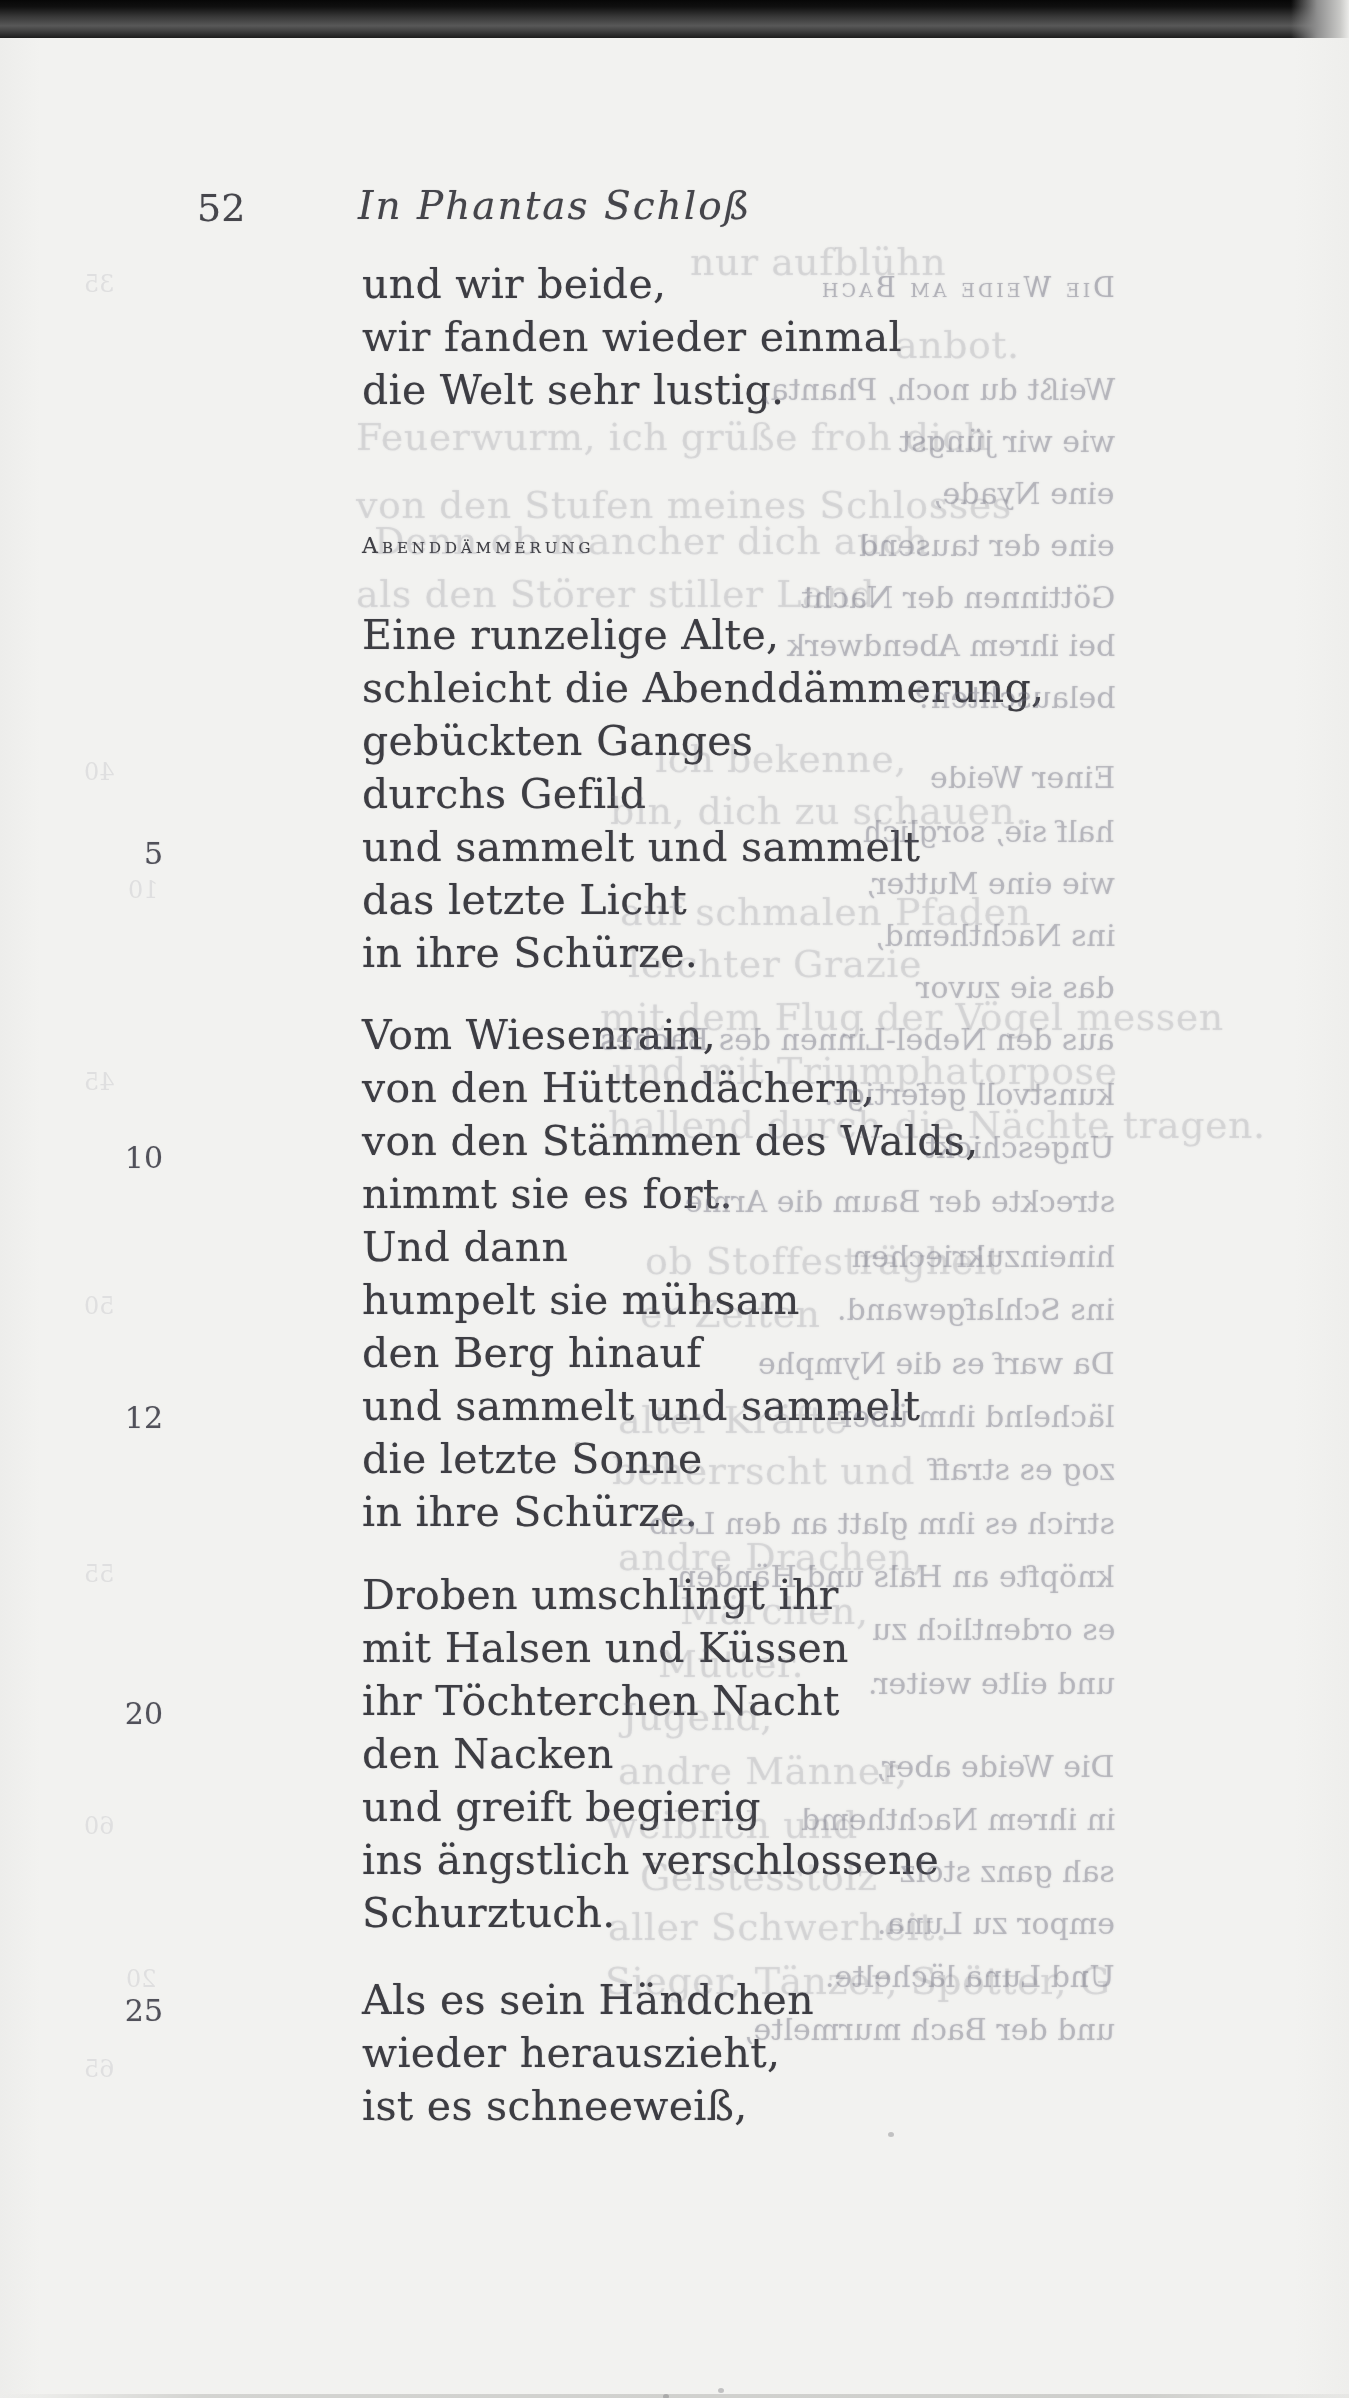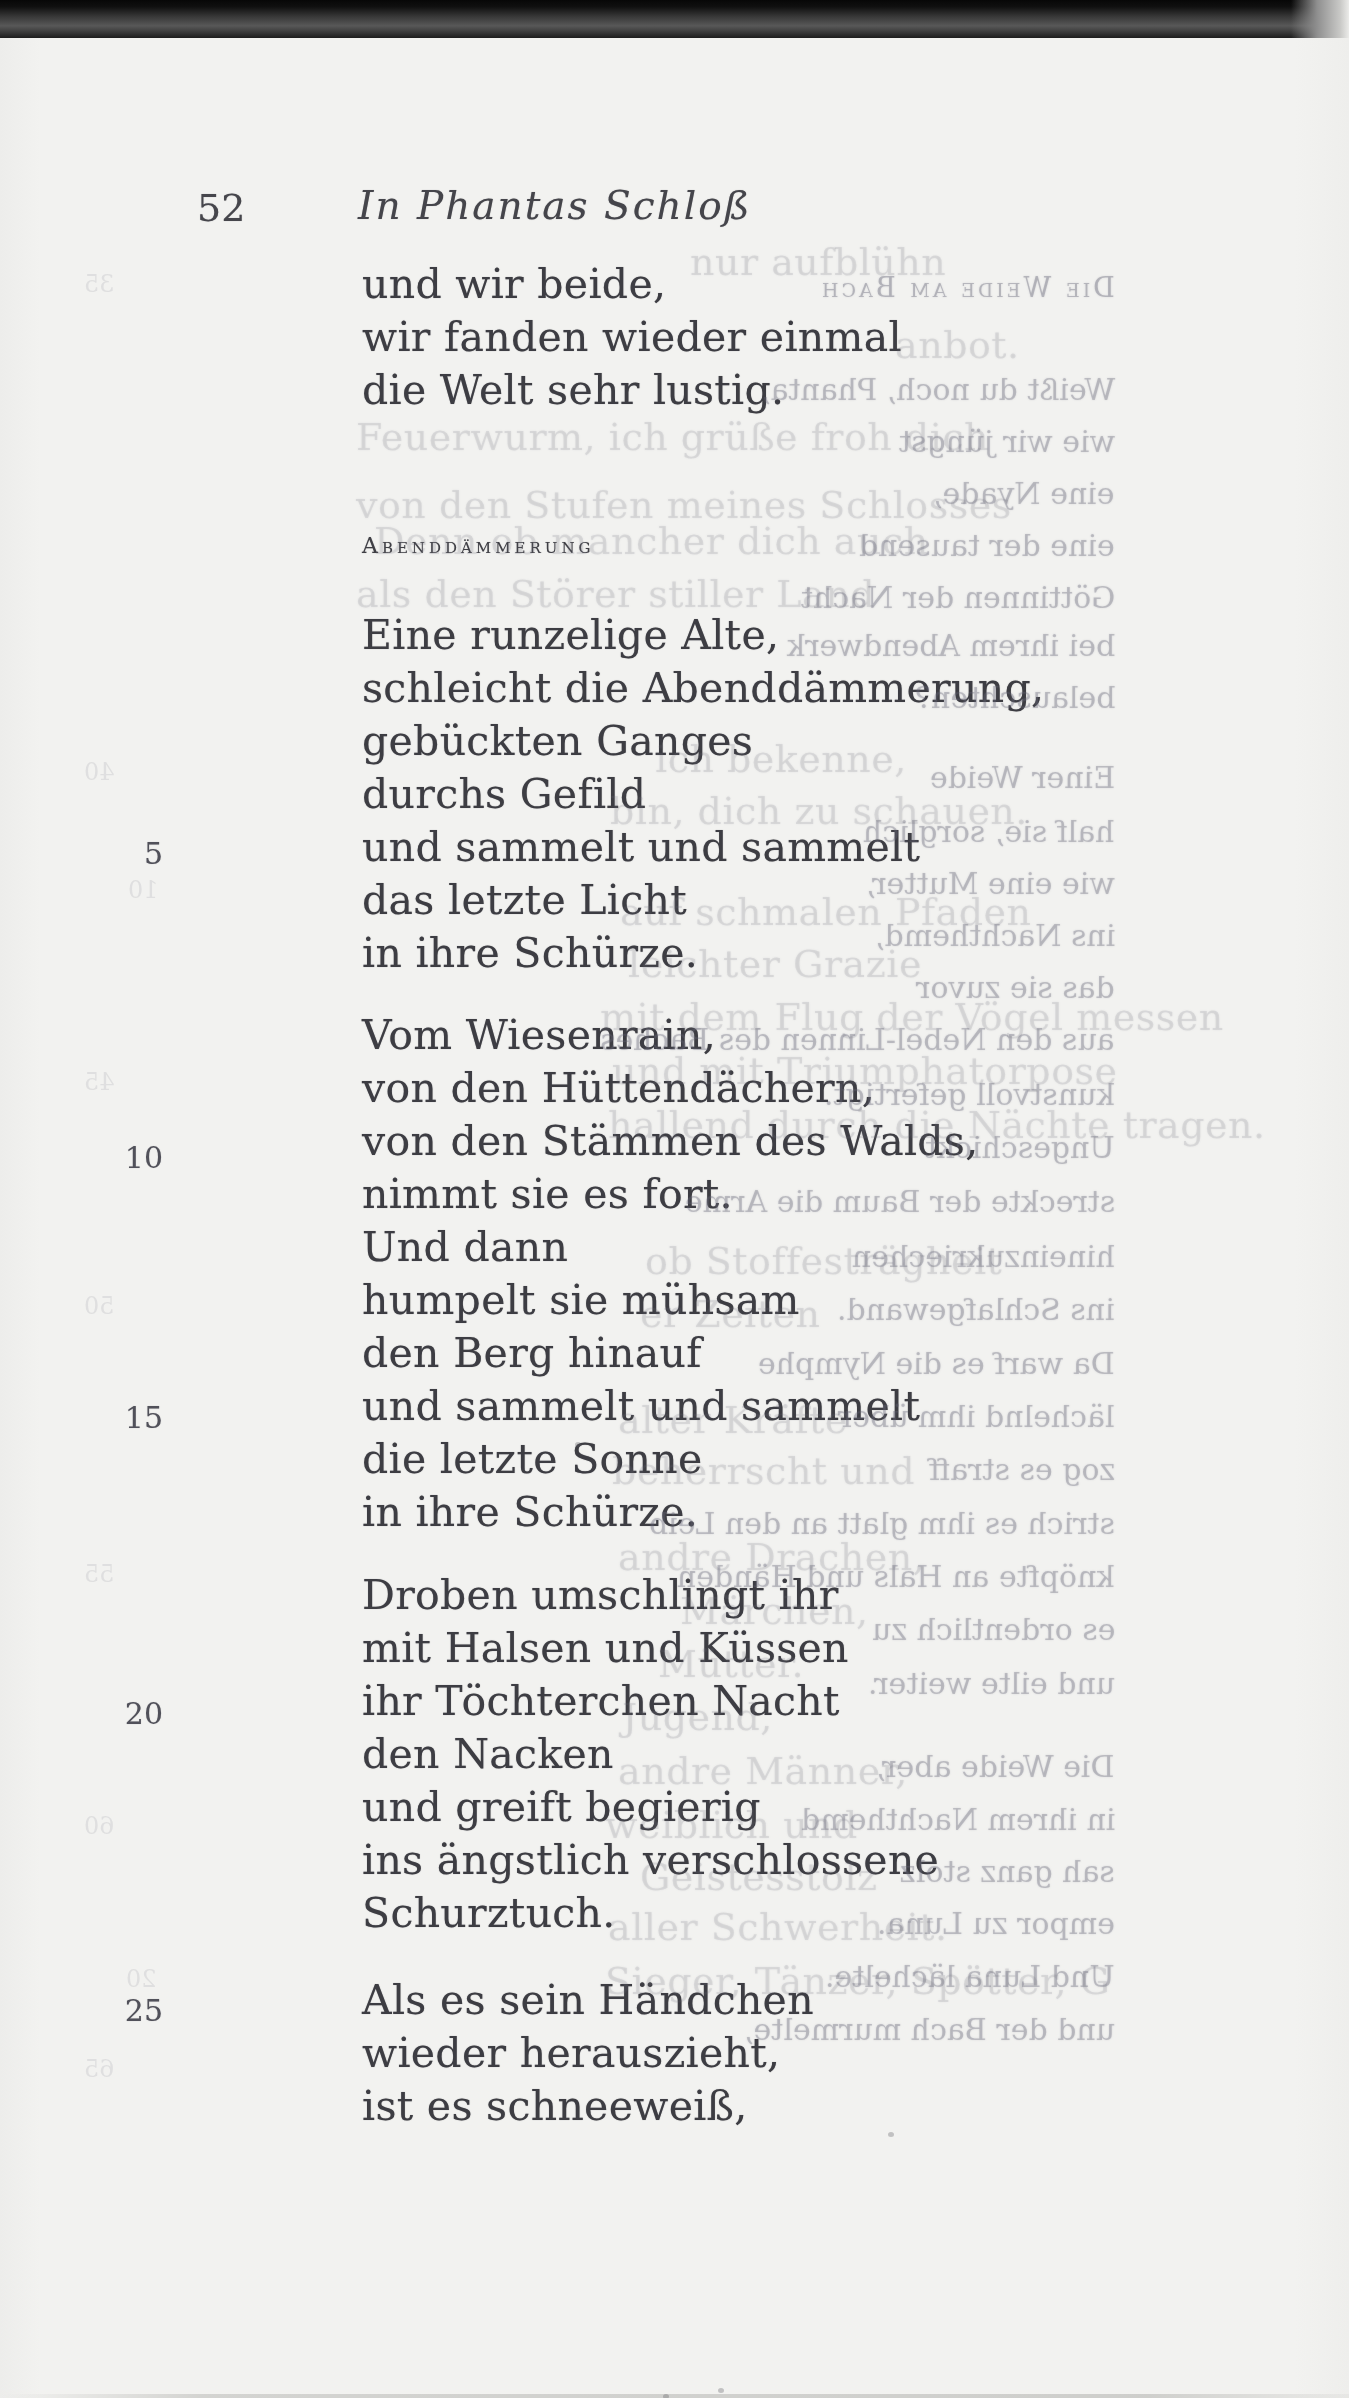--- a/index.html
+++ b/index.html
@@ -87,21 +87,21 @@
       <div class="pline">ins ängstlich verschlossene</div>
       <div class="pline">Schurztuch.</div>
     </div>
     <div class="stanza" style="top: 1974px;">
       <div class="pline">Als es sein Händchen</div>
       <div class="pline">wieder herauszieht,</div>
       <div class="pline">ist es schneeweiß,</div>
     </div>
     <div class="lnum" style="top: 836px;">5</div>
     <div class="lnum" style="top: 1140px;">10</div>
-    <div class="lnum" style="top: 1400px;">15</div>
+    <div class="lnum" style="top: 1400px;">12</div>
     <div class="lnum" style="top: 1696px;">20</div>
     <div class="lnum" style="top: 1993px;">25</div>
     <div class="gmir gsc" style="top: 272px;">Die Weide am Bach</div>
     <div class="gmir" style="top: 372px;">Weißt du noch, Phanta,</div>
     <div class="gmir" style="top: 424px;">wie wir jüngst</div>
     <div class="gmir" style="top: 476px;">eine Nyade,</div>
     <div class="gmir" style="top: 528px;">eine der tausend</div>
     <div class="gmir" style="top: 580px;">Göttinnen der Nacht</div>
     <div class="gmir" style="top: 628px;">bei ihrem Abendwerk</div>
     <div class="gmir" style="top: 680px;">belauschten?</div>

